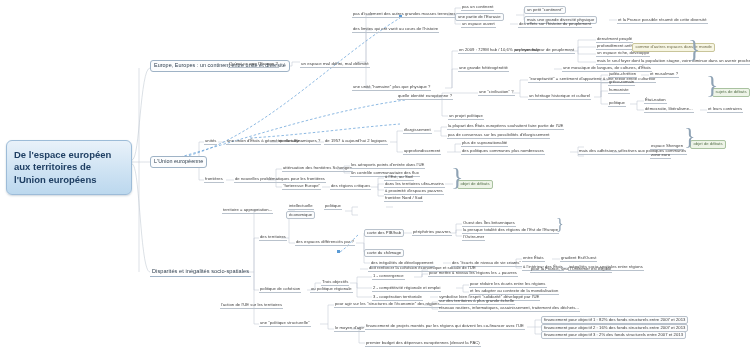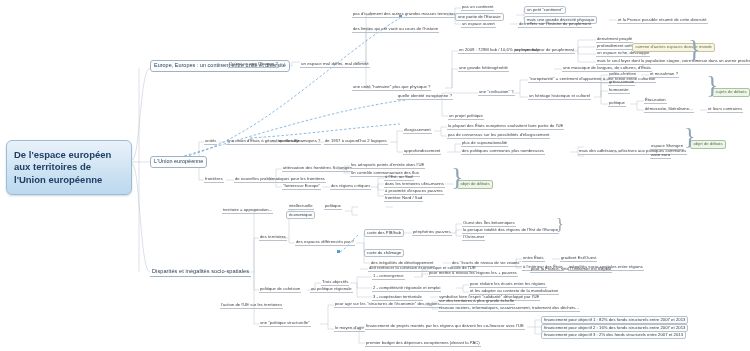--- a/index.html
+++ b/index.html
@@ -253,21 +253,21 @@
       <path d="M250 138 C300 135 350 128 400 124"></path>
       <path d="M340 252 C350 245 352 240 358 235"></path>
     </g>
     <g fill="#5b9bd5">
       <rect x="399" y="15" width="3" height="3"></rect>
       <rect x="167" y="158" width="3" height="3"></rect>
       <rect x="337" y="250" width="3" height="3"></rect>
     </g>
   </svg>
 
-  <div class="root">De l'espace européen aux territoires de l'Union européenne</div>
+  <div class="root">De l'espace européen aux territoires de l'Union européens</div>
 
   <div class="node branch" style="left:150px;top:60px;">Europe, Europes : un continent entre unité et diversité</div>
   <div class="node leaf" style="left:228px;top:62px;font-size:4.4px;">Qu'est-ce que l'Europe ?</div>
   <div class="node leaf" style="left:300px;top:62px;font-size:4.4px;">un espace mal défini, mal délimité</div>
 
   <div class="node leaf" style="left:352px;top:12px;">pas d'isolement des autres grandes masses terrestres</div>
   <div class="node leaf" style="left:461px;top:5px;">pas un continent</div>
   <div class="node boxed" style="left:455px;top:13px;">une partie de l'Eurasie</div>
   <div class="node leaf" style="left:461px;top:22px;">un espace ouvert</div>
   <div class="node boxed" style="left:524px;top:6px;">un petit "continent"</div>

